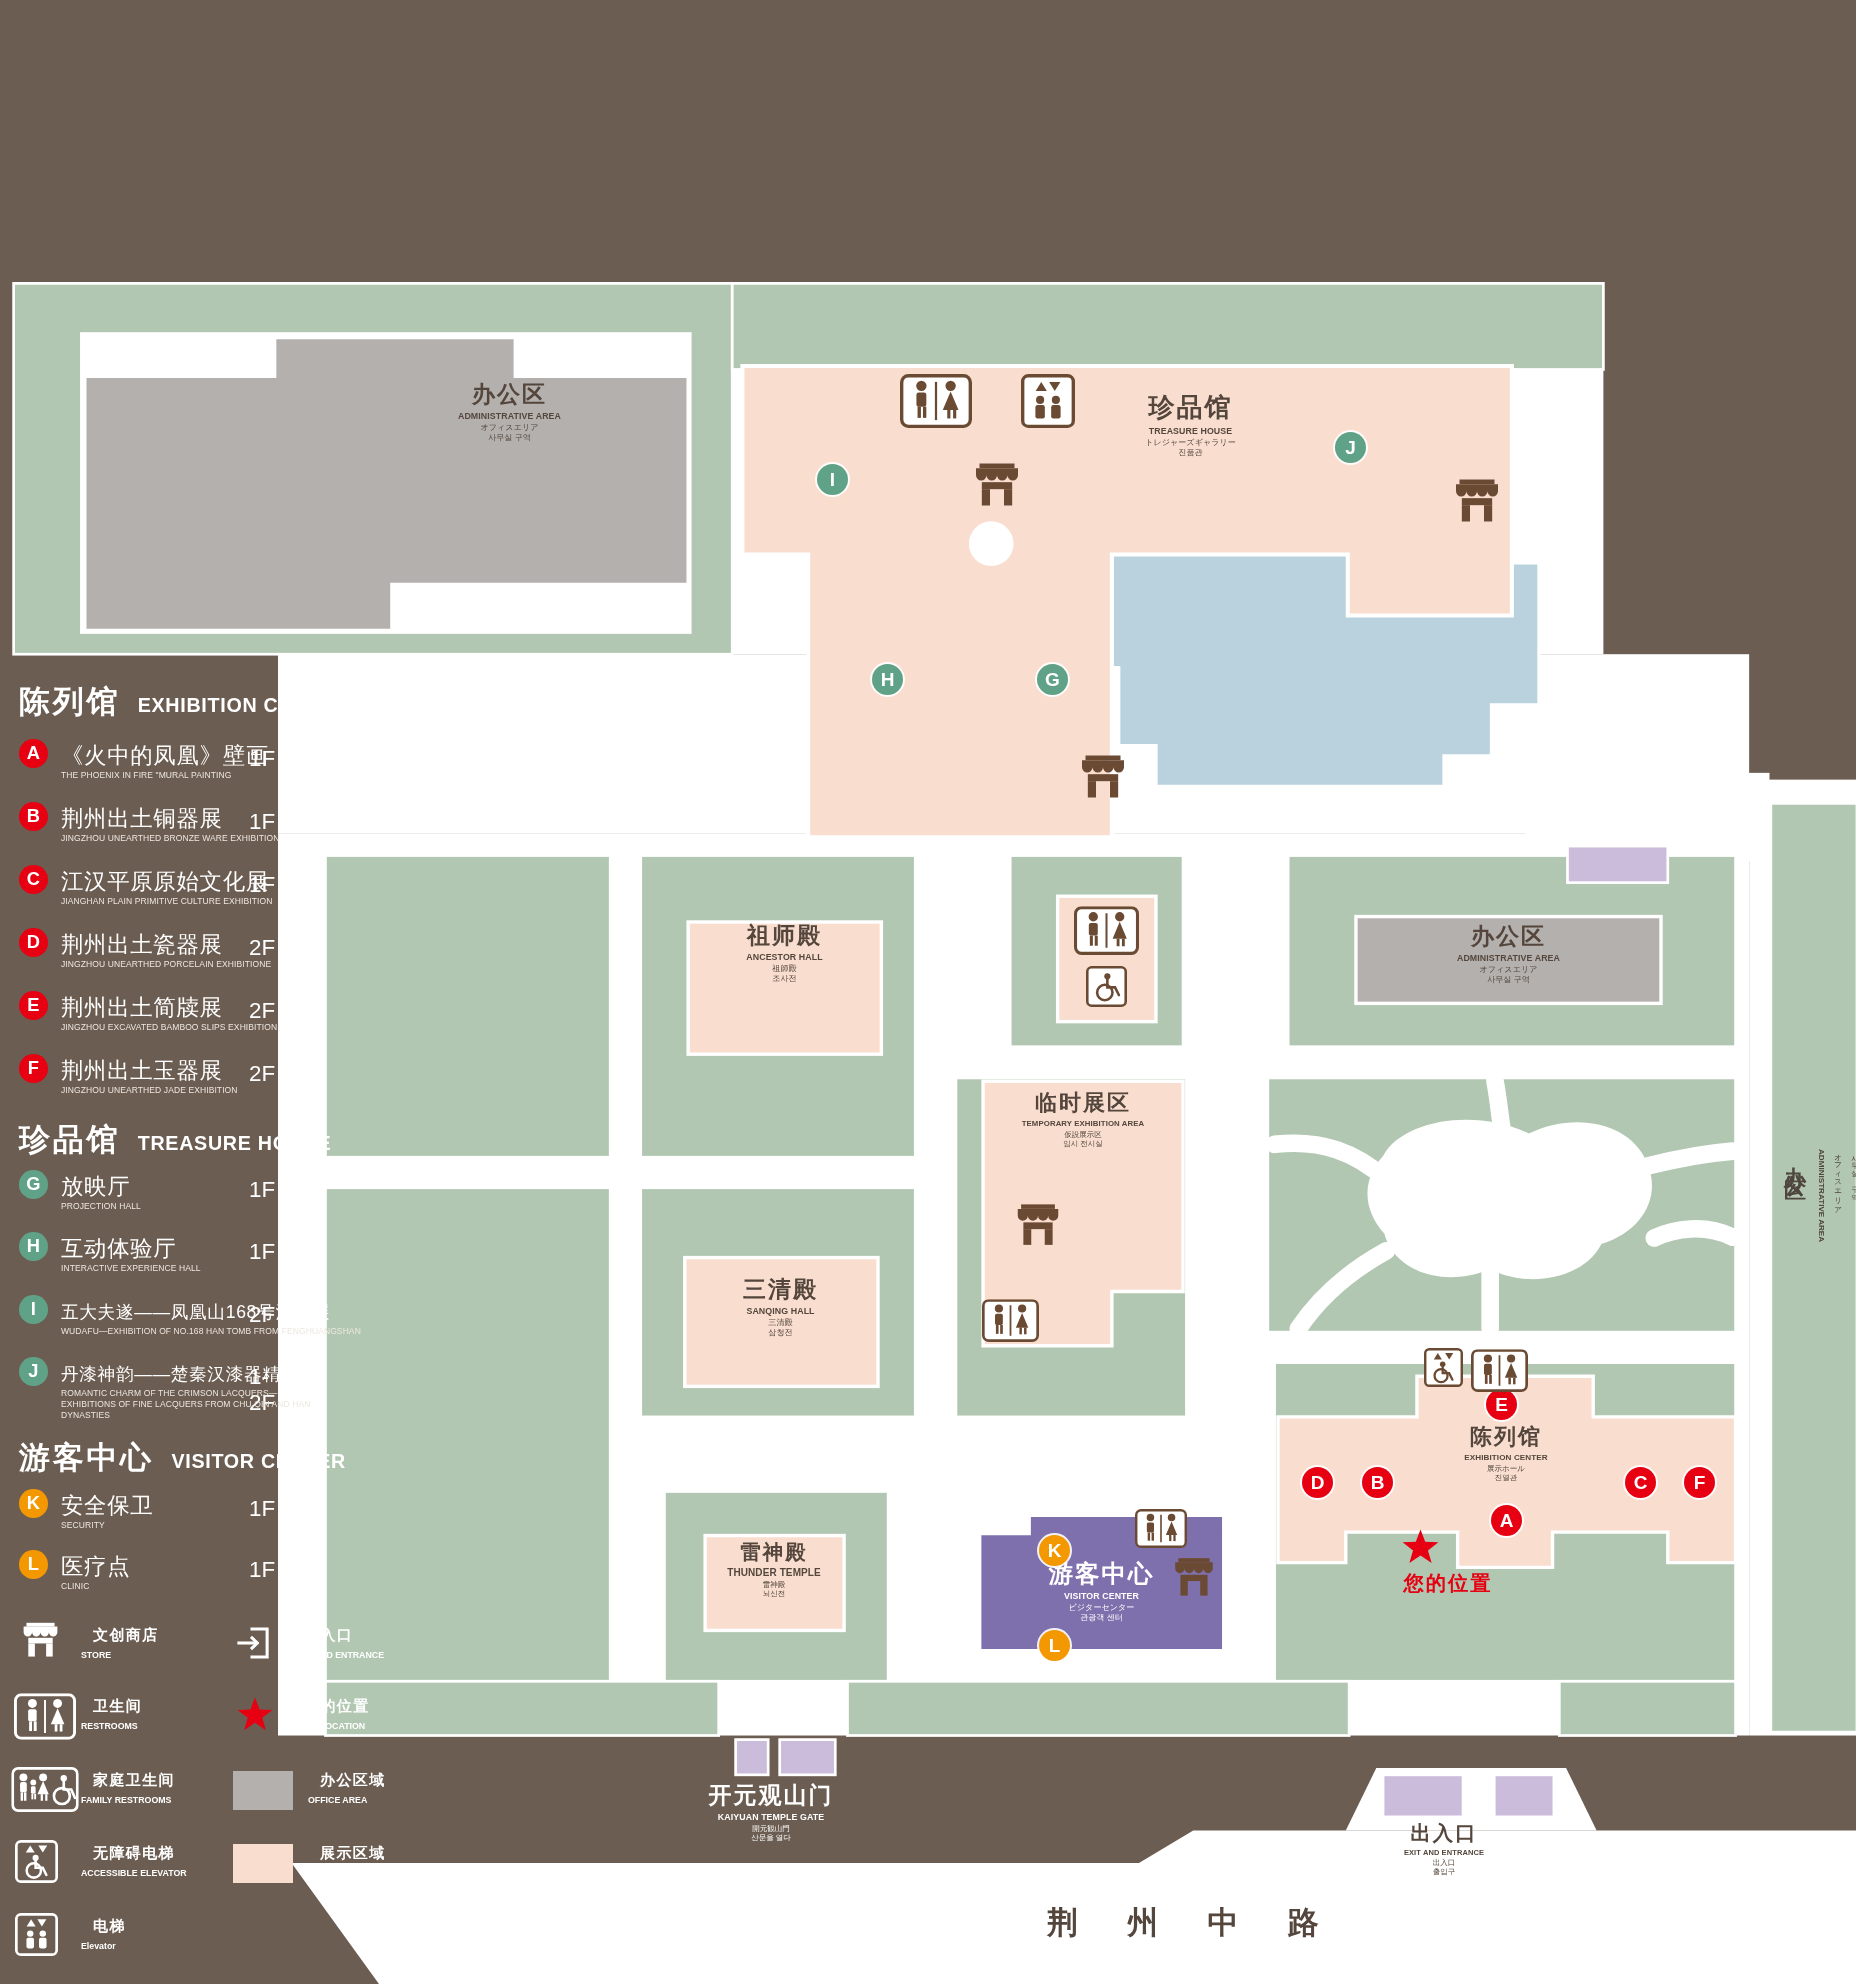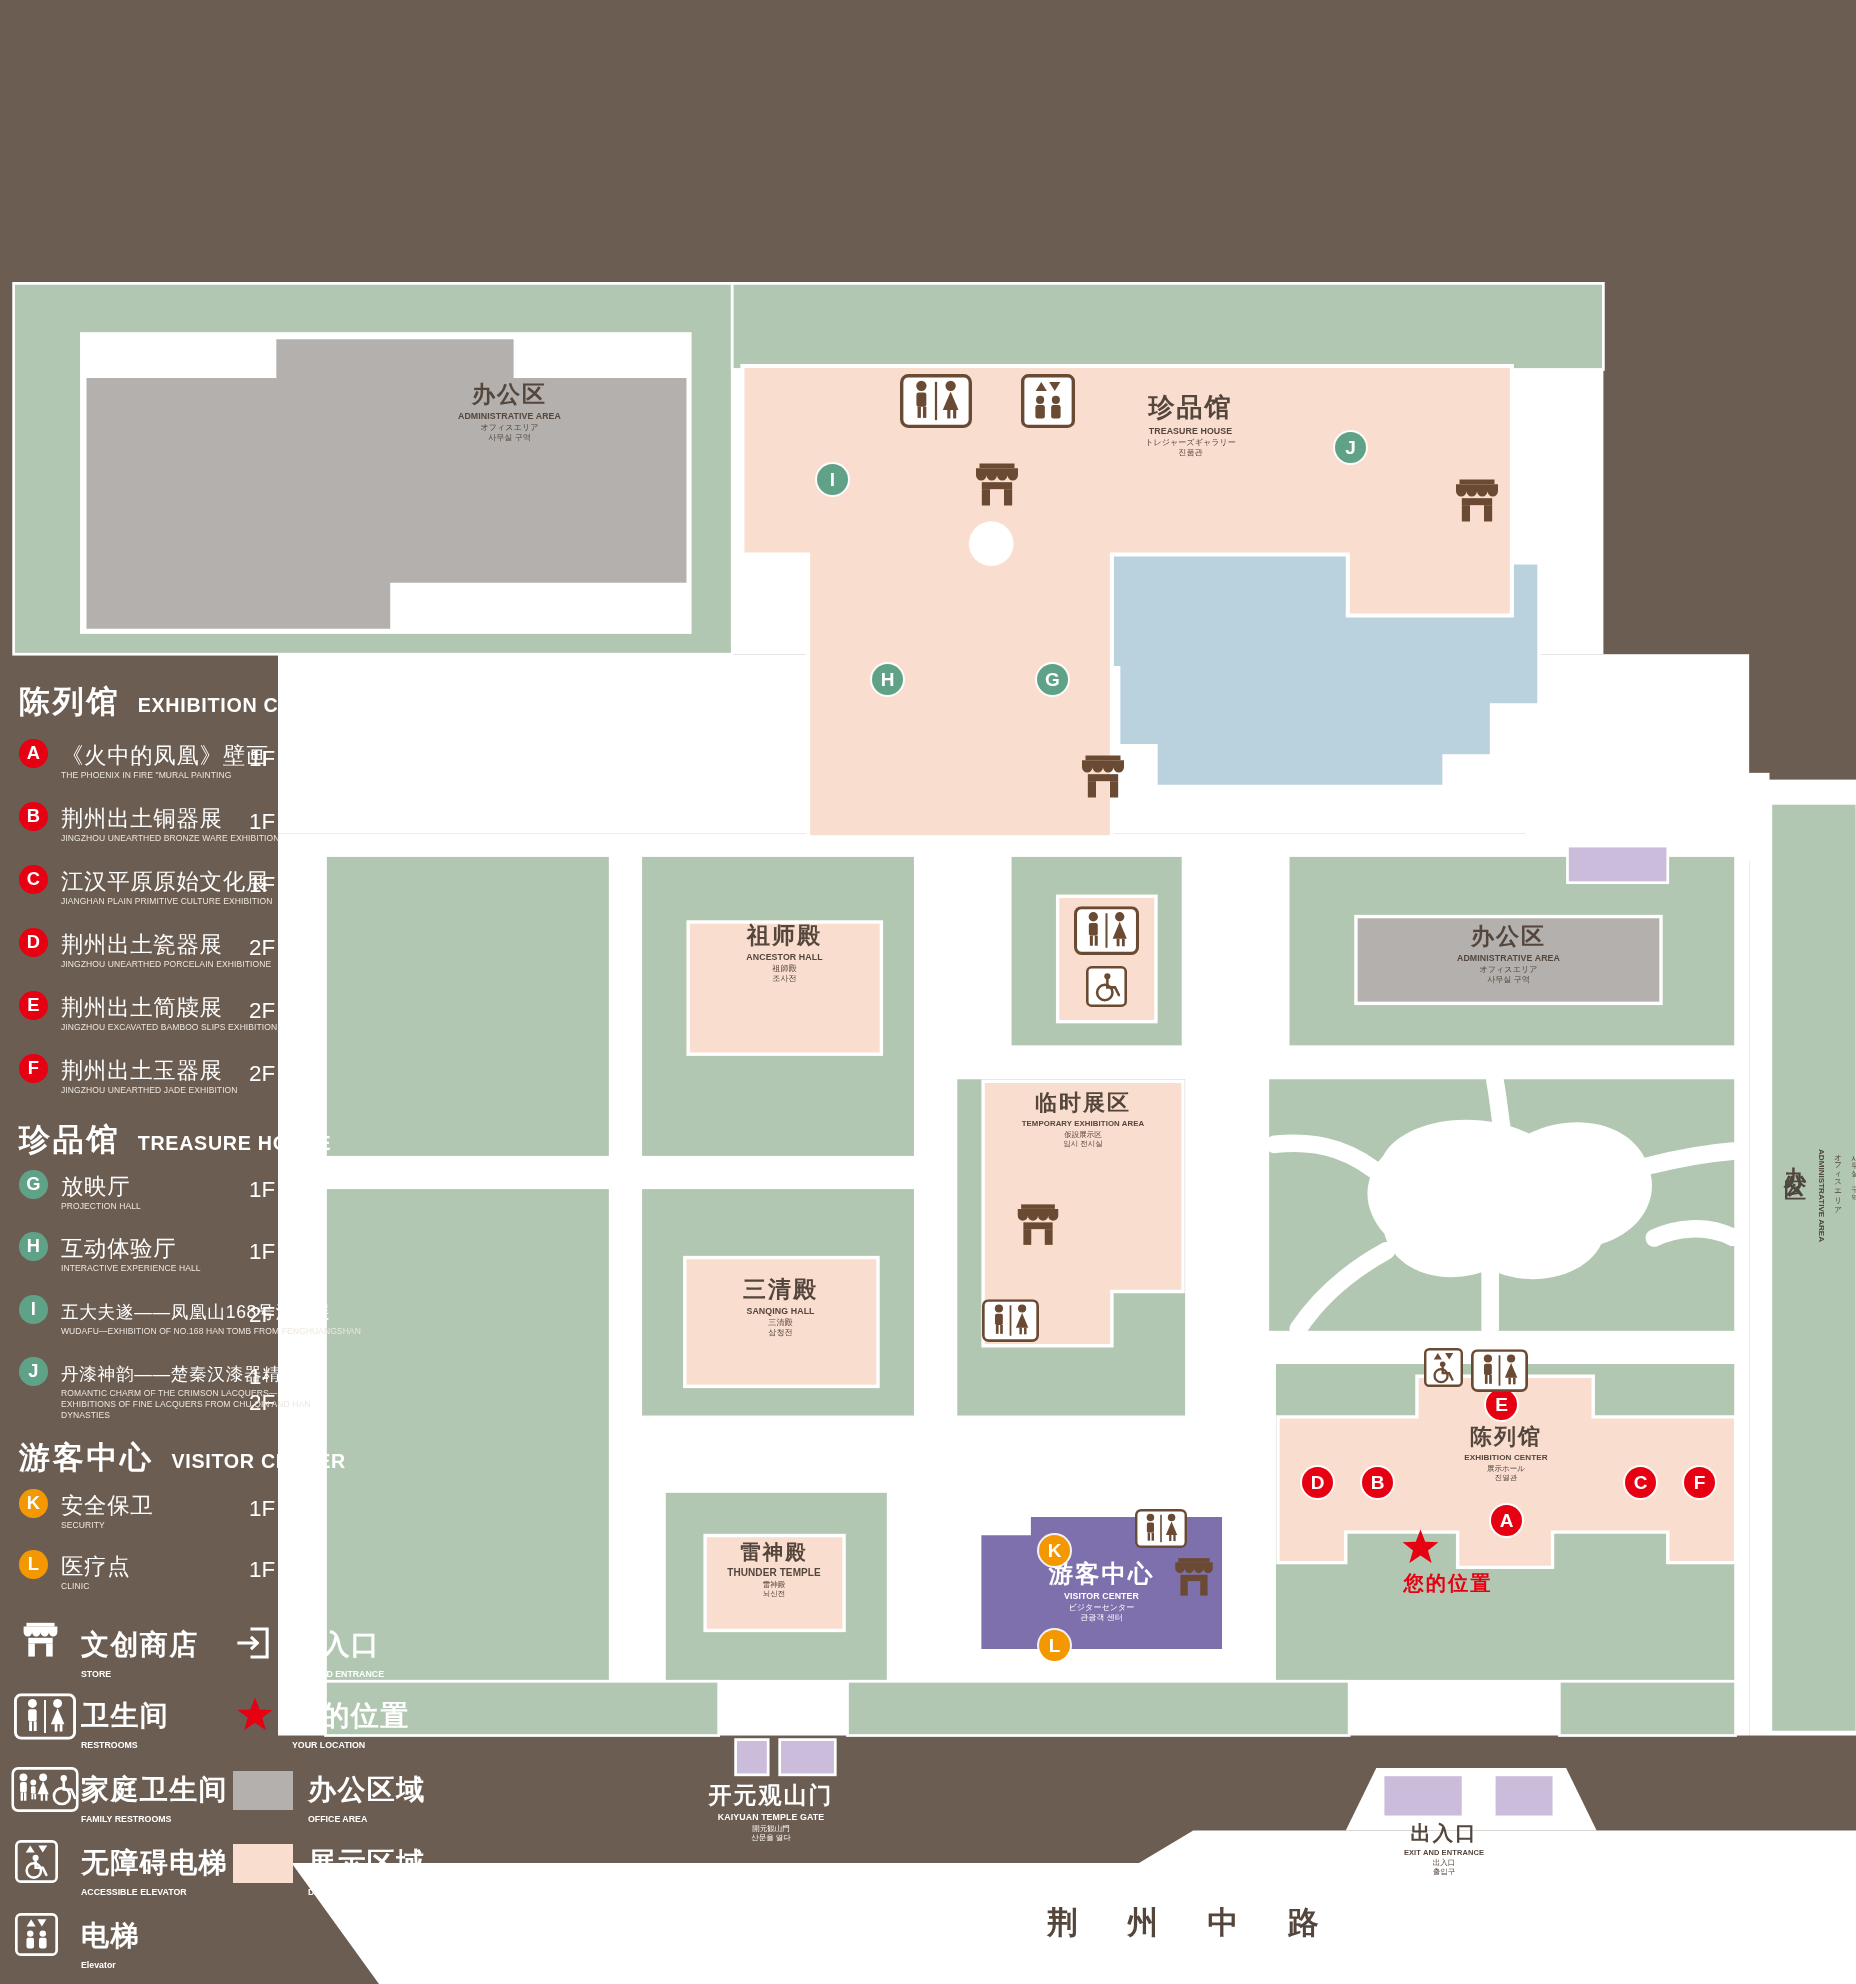--- a/index.html
+++ b/index.html
@@ -17,21 +17,21 @@
   .badge{position:absolute;left:0;top:0;width:28.5px;height:28.5px;border-radius:50%;color:#fff;font-weight:bold;
          font-size:18.3px;display:flex;align-items:center;justify-content:center;}
   .badge.red{background:#E60012;} .badge.green{background:#5FA287;} .badge.orange{background:#F39800;}
   .item .zh{position:absolute;left:42px;top:1.4px;font-size:22.4px;white-space:nowrap;letter-spacing:0.7px;text-align:right;}
   .item .zh.small{font-size:17.6px;top:5.4px;}
   .item .floor{position:absolute;left:230px;top:7px;font-size:22.4px;}
   .item .sub{position:absolute;left:42px;top:30.5px;font-size:8.5px;color:#EDE7E0;white-space:nowrap;letter-spacing:0.1px;}
   .item .sub.wrap{white-space:normal;width:252px;line-height:1.3;}
   
   .lg-label{position:absolute;color:#fff;}
-  .lg-label .zh{font-size:28px;font-weight:bold;letter-spacing:1.4px;white-space:nowrap;}
+  .lg-label .zh{font-size:15px;font-weight:bold;letter-spacing:1.4px;white-space:nowrap;margin-left:12px;}
   .lg-label .en{font-size:8.8px;font-weight:bold;margin-top:4.7px;white-space:nowrap;}
   .swatch{position:absolute;width:60px;height:39px;}
   .swatch.office{background:#B4B0AD;} .swatch.display{background:#F9DED0;}
   
   .mlabel{position:absolute;text-align:center;color:#54463C;line-height:1.2;}
   .mlabel .zh{font-size:23px;font-weight:bold;letter-spacing:2px;}
   .mlabel .en{font-size:8.8px;font-weight:bold;margin-top:2.7px;letter-spacing:0.1px;}
   .mlabel .jp{font-size:8.1px;margin-top:1.4px;}
   .mlabel .kr{font-size:8.1px;}
   .mlabel.white{color:#fff;} .mlabel.red{color:#E60012;}

